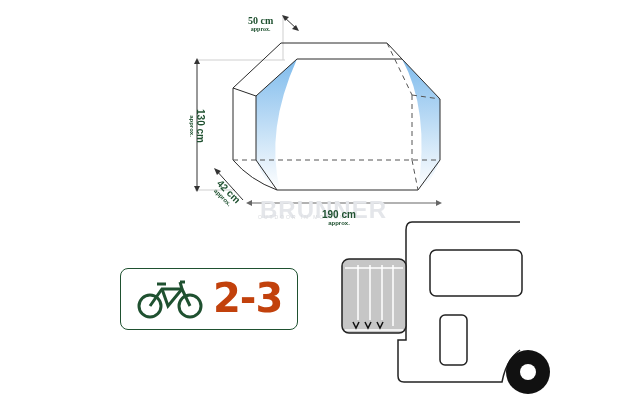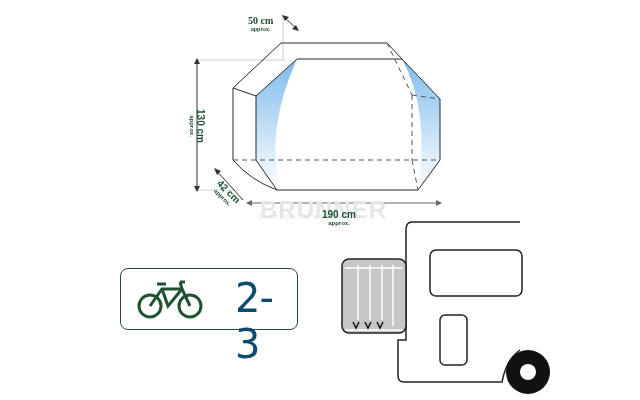--- a/index.html
+++ b/index.html
@@ -2,21 +2,21 @@
 <html><head>
   <meta charset="utf-8">
   <style>
     html,body{margin:0;padding:0;background:#ffffff;}
     body{width:640px;height:400px;position:relative;overflow:hidden;font-family:"Liberation Sans",sans-serif;}
     .abs{position:absolute;}
     .dim{color:#1f5130;font-weight:bold;text-align:center;line-height:1;}
     .dim .main{font-size:10px;display:block;}
     .dim .sub{font-size:6px;display:block;}
     .badge{position:absolute;left:120px;top:268px;width:178px;height:62px;border:1.5px solid #1f5130;border-radius:8px;box-sizing:border-box;}
-    .badge-num{position:absolute;left:92px;top:6px;font-size:40px;font-weight:normal;color:#0c4a6e;font-family:"DejaVu Sans",sans-serif;letter-spacing:-1px;margin-left:22px;}
+    .badge-num{position:absolute;left:92px;top:6px;font-size:40px;font-weight:bold;color:#c2410c;font-family:"DejaVu Sans",sans-serif;letter-spacing:-1px;}
     .wm{position:absolute;left:260px;top:196px;color:#e4e6ea;font-weight:bold;font-size:24px;letter-spacing:1px;text-align:center;}
     .wm2{position:absolute;left:258px;top:214px;color:#d8dade;font-size:5px;letter-spacing:2px;}
   </style>
 </head>
 <body>
 
 <svg class="abs" style="left:0;top:0" width="640" height="400">
   <defs>
     <linearGradient id="shadeL" x1="0" y1="0" x2="0" y2="1">
       <stop offset="0" stop-color="#7fbbec"></stop>

